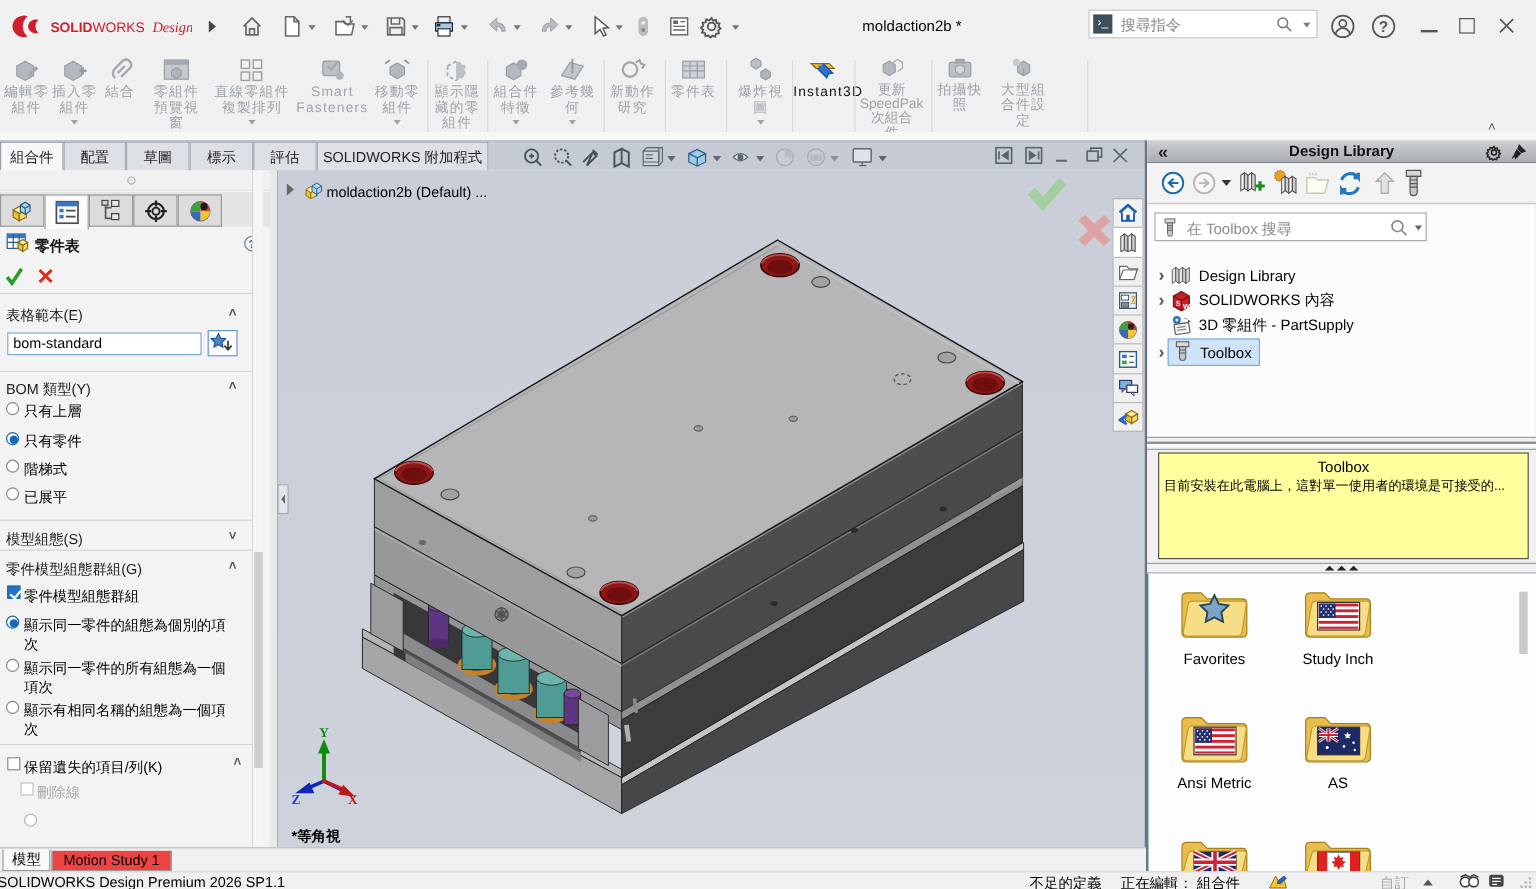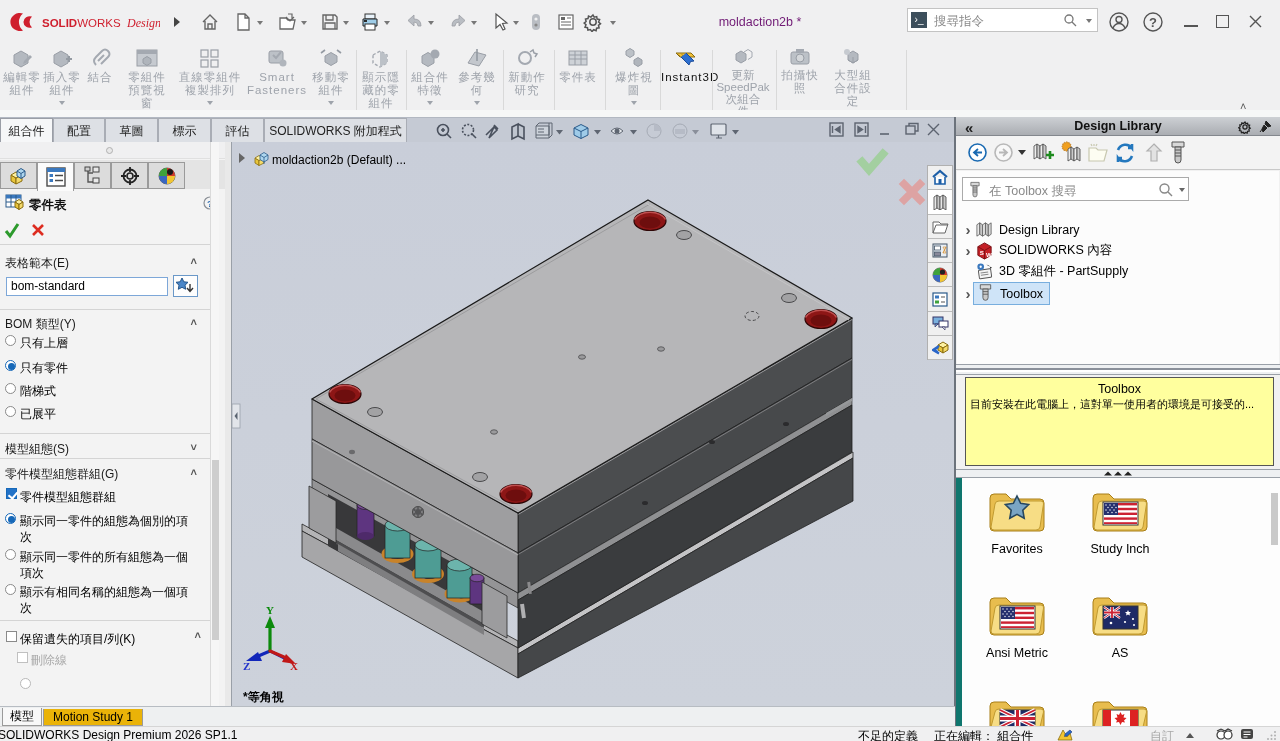--- a/index.html
+++ b/index.html
@@ -2,21 +2,21 @@
 <html><head><meta charset="utf-8"><style>
 *{margin:0;padding:0;box-sizing:border-box}
 html,body{width:1280px;height:741px;overflow:hidden}
 body{font-family:"Liberation Sans",sans-serif;font-size:12px;color:#000;position:relative;background:#f0f0f1}
 .abs{position:absolute}
 
 #titlebar{left:0;top:0;width:1280px;height:44px;background:#f0f0f1}
 #logo{left:8px;top:12px;height:20px;display:flex;align-items:center}
 .tbico{position:absolute;top:12px;width:20px;height:20px}
 .dd{position:absolute;top:21px;width:0;height:0;border-left:3.5px solid transparent;border-right:3.5px solid transparent;border-top:4px solid #777}
-#doctitle{left:640px;top:15px;width:240px;text-align:center;font-size:12.5px;color:#701a75}
+#doctitle{left:640px;top:15px;width:240px;text-align:center;font-size:12.5px;color:#000000}
 #searchbox{left:907px;top:8px;width:191px;height:24px;background:#fff;border:1px solid #c3c3c3}
 
 #ribbon{left:0;top:44px;width:1280px;height:73px;background:#f0f0f1}
 .rbtn{position:absolute;top:3px;text-align:center;color:#9ea3ab;font-size:11.5px;line-height:13px;letter-spacing:1px}
 .rbtn .ric{display:block;margin:0 auto 2px}
 .rsep{position:absolute;top:6px;width:1px;height:60px;background:#d9d9d9}
 .ddt{display:inline-block;width:0;height:0;border-left:3.5px solid transparent;border-right:3.5px solid transparent;border-top:4px solid #9ea3ab;vertical-align:2px}
 #ribcollapse{left:1240px;top:56px;color:#555;font-size:11px}
 
 #tabrow{left:0;top:117px;width:955px;height:25px;background:#c5cad4;border-top:1px solid #b2b8c2}
@@ -722,21 +722,21 @@
  <div class="abs" style="left:0;top:247px;width:324px;height:11px;background:#eef0f2;border-top:1px solid #9aa0a8;border-bottom:1px solid #9aa0a8">
       <div style="margin-top:3px;border-top:2px solid #8a909a;border-bottom:2px solid #fff"></div>
     </div>
  <div class="abs" style="left:9px;top:260px;width:309px;height:89px;background:#ffff9e;border:1px solid #555">
   <div style="text-align:center;font-size:12.5px;margin-top:4px">Toolbox</div>
   <div style="font-size:11px;margin:1px 4px 0;white-space:nowrap;overflow:hidden">目前安裝在此電腦上，這對單一使用者的環境是可接受的...</div>
  </div>
  <div class="abs" style="left:0;top:352px;width:324px;height:9px;background:#eef0f2;border-top:1px solid #9aa0a8;border-bottom:1px solid #9aa0a8;text-align:center"><svg width="30" height="7" viewBox="0 0 30 7" style="vertical-align:top">
         <path d="M1 5.5 l4-4 4 4Z M11 5.5 l4-4 4 4Z M21 5.5 l4-4 4 4Z" fill="#222"></path>
       </svg></div>
- <div class="abs" style="left:0;top:361px;width:324px;height:248px;background:#fdfdfd;border-left:6px solid #0f766e">
+ <div class="abs" style="left:0;top:361px;width:324px;height:248px;background:#fdfdfd;border-left:1px solid #0f766e">
   <div class="fold" style="left:26px;top:11px"><svg width="58" height="44" viewBox="0 0 58 44">
           <path d="M2 9 Q2 5 6 5 H18 L23 10 H52 Q56 10 56 14 V38 Q56 42 52 42 H6 Q2 42 2 38Z" fill="#e8bd4e" stroke="#a87f18"></path>
           <path d="M3 38 L7 15 Q7.5 12 11 12 H53 Q56 12 55.5 15 L52 38 Q51.5 41 48 41 H6 Q3 41 3 38Z" fill="#f7dd85" stroke="#c09a30"></path>
           <path d="M17 31.5 l4.3-9.3 -10-.8 9.3-4.3 .8-10 4.3 9.3 10 .8 -9.3 4.3 -.8 10 -4.3-9.3Z" transform="translate(8,3)" fill="#7aa5c4" stroke="#27475f" stroke-width="1.6" display="none"></path>
           <path d="M29 7 l3.6 7.3 8 1.2 -5.8 5.7 1.4 8 -7.2-3.8 -7.2 3.8 1.4-8 -5.8-5.7 8-1.2Z" fill="#7aa5c4" stroke="#27475f" stroke-width="1.6"></path>
         </svg></div>
   <div class="flab" style="left:0px;top:64px;width:110px">Favorites</div>
   <div class="fold" style="left:129px;top:11px"><svg width="58" height="44" viewBox="0 0 58 44">
           <path d="M2 9 Q2 5 6 5 H18 L23 10 H52 Q56 10 56 14 V38 Q56 42 52 42 H6 Q2 42 2 38Z" fill="#e8bd4e" stroke="#a87f18"></path>
           <path d="M3 38 L7 15 Q7.5 12 11 12 H53 Q56 12 55.5 15 L52 38 Q51.5 41 48 41 H6 Q3 41 3 38Z" fill="#f7dd85" stroke="#c09a30"></path>
@@ -840,21 +840,21 @@
             <path d="M17.5 2 l1.5 3 2.5-1 -1 3.5 3 .5 -2.5 2.5 1 2 -3-.5 -1.5 3 -1.5-3 -3 .5 1-2 -2.5-2.5 3-.5 -1-3.5 2.5 1Z" fill="#d22"></path>
           </g>
         </svg></div>
   <div class="abs" style="left:309px;top:8px;width:7px;height:235px;background:#fdfdfd">
         <div style="position:absolute;top:7px;width:7px;height:52px;background:#c9c9c9"></div>
       </div>
  </div>
 </div>
 <div id="bottomstrip" class="abs">
  <div class="abs" style="left:2px;top:1px;width:40px;height:18px;background:#f8f8f8;border:1px solid #9a9a9a;border-top:none;text-align:center;font-size:12px;line-height:17px">模型</div>
- <div class="abs" style="left:43px;top:2px;width:100px;height:17px;background:#eab308;border:1px solid #9a9a9a;border-top:none;text-align:center;font-size:12px;line-height:16px">Motion Study 1</div>
+ <div class="abs" style="left:43px;top:2px;width:100px;height:17px;background:#ef4444;border:1px solid #9a9a9a;border-top:none;text-align:center;font-size:12px;line-height:16px">Motion Study 1</div>
 </div>
 <div id="statusbar" class="abs">
  <span class="abs" style="left:-2px;top:1px">SOLIDWORKS Design Premium 2026 SP1.1</span>
  <span class="abs" style="left:858px;top:1px">不足的定義</span>
  <span class="abs" style="left:934px;top:1px">正在編輯： 組合件</span>
  <svg class="abs" style="left:1057px;top:1px" width="16" height="13" viewBox="0 0 16 13">
       <path d="M1 12 L6 2 L10 9 L13 5 L15 12Z" fill="#f2c531" stroke="#8a6d10" stroke-width=".8"></path>
       <path d="M8 6 l5-4 2 2 -5 4 -2.5 .5Z" fill="#2a66c8" stroke="#1a3c7a" stroke-width=".6"></path>
     </svg>
  <span class="abs" style="left:1150px;top:1px;color:#a8a8a8">自訂</span>

